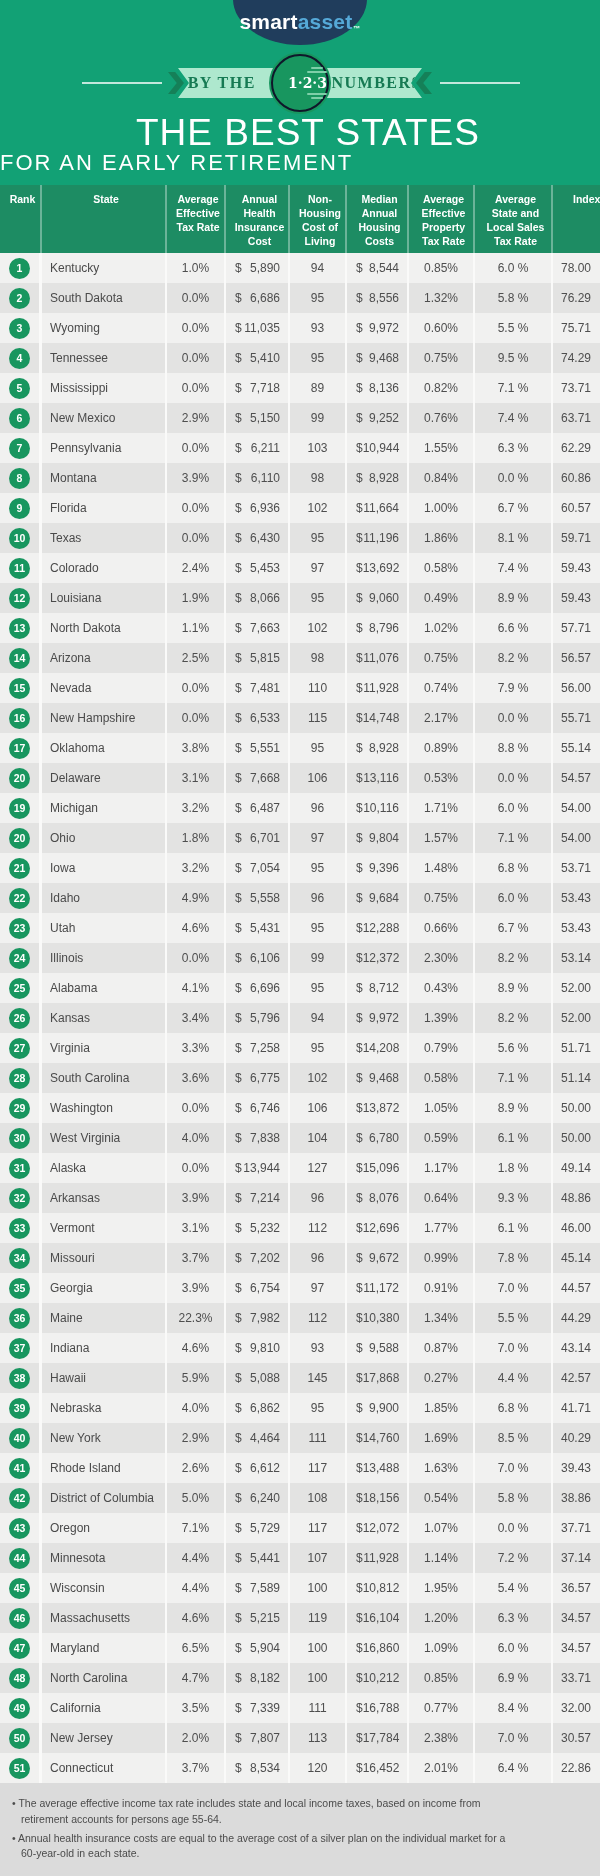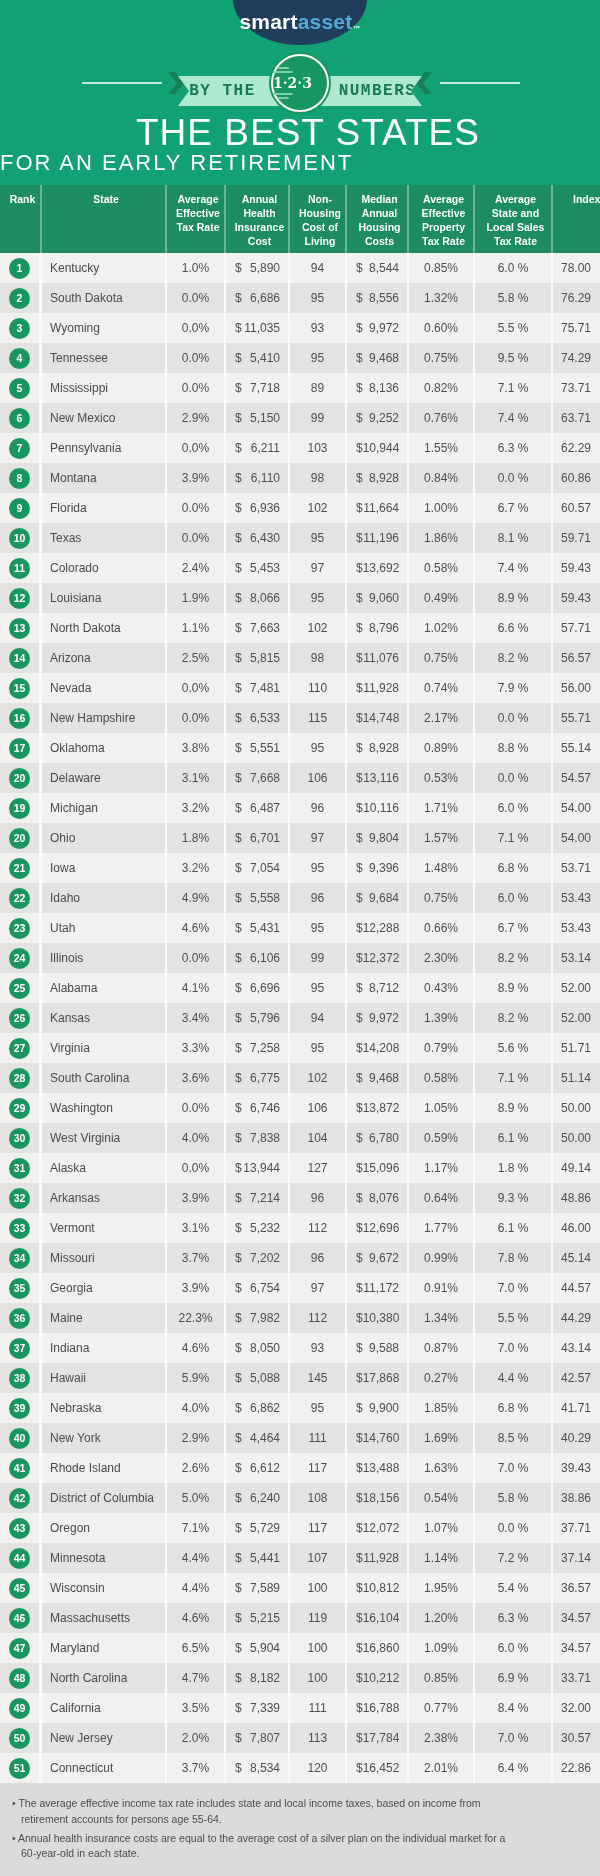--- a/index.html
+++ b/index.html
@@ -22,30 +22,30 @@
   .logo-smart{color:#ffffff;}
   .logo-asset{color:var(--logo_blue);}
   .logo-tm{color:#ffffff; font-size:7px; vertical-align:top; line-height:10px; margin-left:1px;}
 
   .ribbon-wrap{position:absolute; top:68px; left:0; width:600px; height:30px;}
   .side-line{position:absolute; top:14px; width:80px; height:2px; background:rgba(255,255,255,.75);}
   .side-line.left{left:82px;} .side-line.right{right:80px;}
   .end-chevron{position:absolute; top:4px; width:16px; height:22px; background:var(--ribbon_text); opacity:.85;}
   .end-chevron.left{left:168px; clip-path:polygon(0 0,45% 0,100% 50%,45% 100%,0 100%,55% 50%);}
   .end-chevron.right{right:168px; clip-path:polygon(100% 0,55% 0,0 50%,55% 100%,100% 100%,45% 50%);}
-  .ribbon{position:absolute; left:178px; top:8px; width:244px; height:30px; background:var(--ribbon_bg);
+  .ribbon{position:absolute; left:178px; top:0; width:244px; height:30px; background:var(--ribbon_bg);
     clip-path:polygon(0 0,100% 0,calc(100% - 11px) 50%,100% 100%,0 100%,11px 50%);
     display:flex; align-items:center; color:var(--ribbon_text);
-    font-family:Liberation Mono, monospace; font-weight:bold; font-size:16px; letter-spacing:1.5px;}
+    font-family:Liberation Serif, serif; font-weight:bold; font-size:16px; letter-spacing:1.5px;}
   .ribbon-left,.ribbon-right{flex:1; text-align:center;}
   .ribbon-spacer{width:66px;}
   .ribbon-circle{position:absolute; left:50%; top:83px; transform:translate(-50%,-50%);
     width:58px; height:58px; border-radius:50%; background:var(--green_badge);
-    border:2px solid #ffffff; box-shadow:0 0 0 2px var(--green_badge);
-    display:flex; flex-direction:column; align-items:flex-start; justify-content:center;
+    border:2px solid #0f172a; box-shadow:0 0 0 2px var(--green_badge);
+    display:flex; flex-direction:column; align-items:flex-end; justify-content:center;
     color:#fff; font-family:"DejaVu Serif", serif; font-weight:bold; font-size:14px;}
   .deco-lines{display:flex; flex-direction:column; align-items:center; gap:2px; margin:2px 0;}
   .deco-lines i{display:block; height:2px; background:var(--ribbon_deco); border-radius:1px;}
   .deco-lines.top i:first-child{width:12px;} .deco-lines.top i:last-child{width:20px;}
   .deco-lines.bottom i:first-child{width:20px;} .deco-lines.bottom i:last-child{width:12px;}
 
   .title1{position:absolute; top:114px; width:100%; text-align:center; color:#fff;
     font-size:37px; font-weight:300; letter-spacing:1px; line-height:1;padding-left:16px;}
   .title2{position:absolute; top:152px; width:100%; text-align:left; color:#fff;
     font-size:22px; font-weight:300; letter-spacing:2px; line-height:1;}
@@ -853,21 +853,21 @@
   </div>
 
   <div class="row odd">
     <div class="cell col-0">
       <span class="rank-badge">37</span>
     </div>
     <div class="cell col-1">Indiana</div>
     <div class="cell col-2 num">4.6%</div>
     <div class="cell col-3 money">
       <span class="dollar">$</span>
-      <span class="amt">8,050</span>
+      <span class="amt">9,810</span>
     </div>
     <div class="cell col-4 num">93</div>
     <div class="cell col-5 money">
       <span class="dollar">$</span>
       <span class="amt">9,588</span>
     </div>
     <div class="cell col-6 num">0.87%</div>
     <div class="cell col-7 num">7.0 %</div>
     <div class="cell col-8">43.14</div>
   </div>

